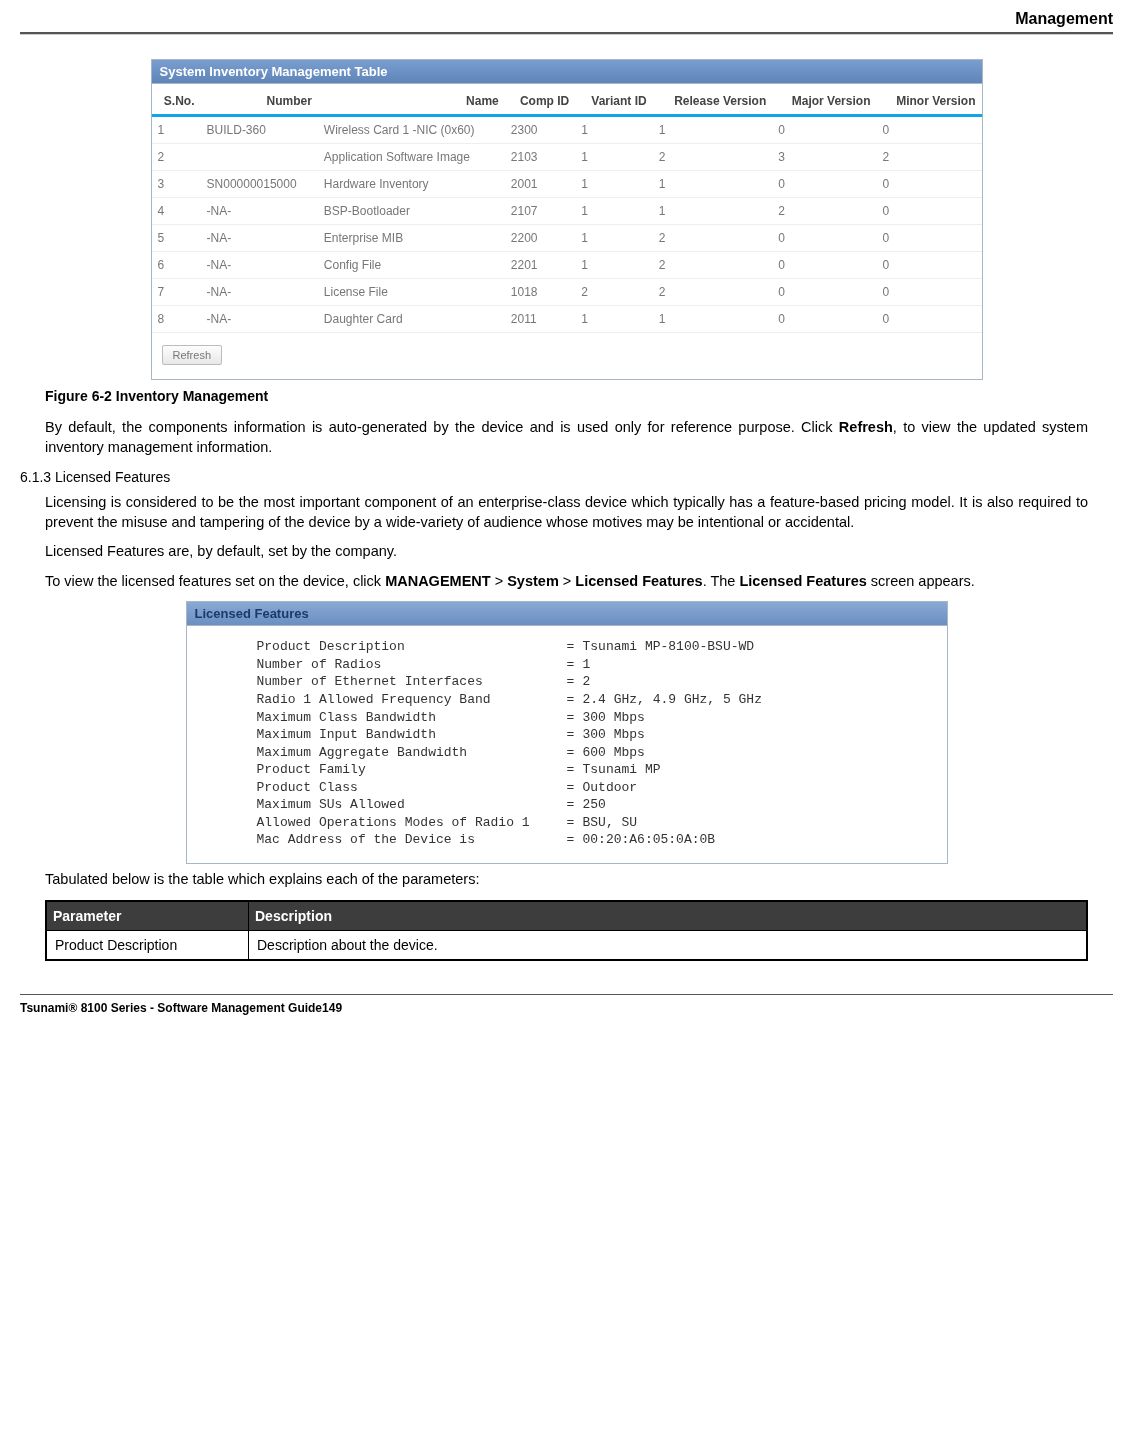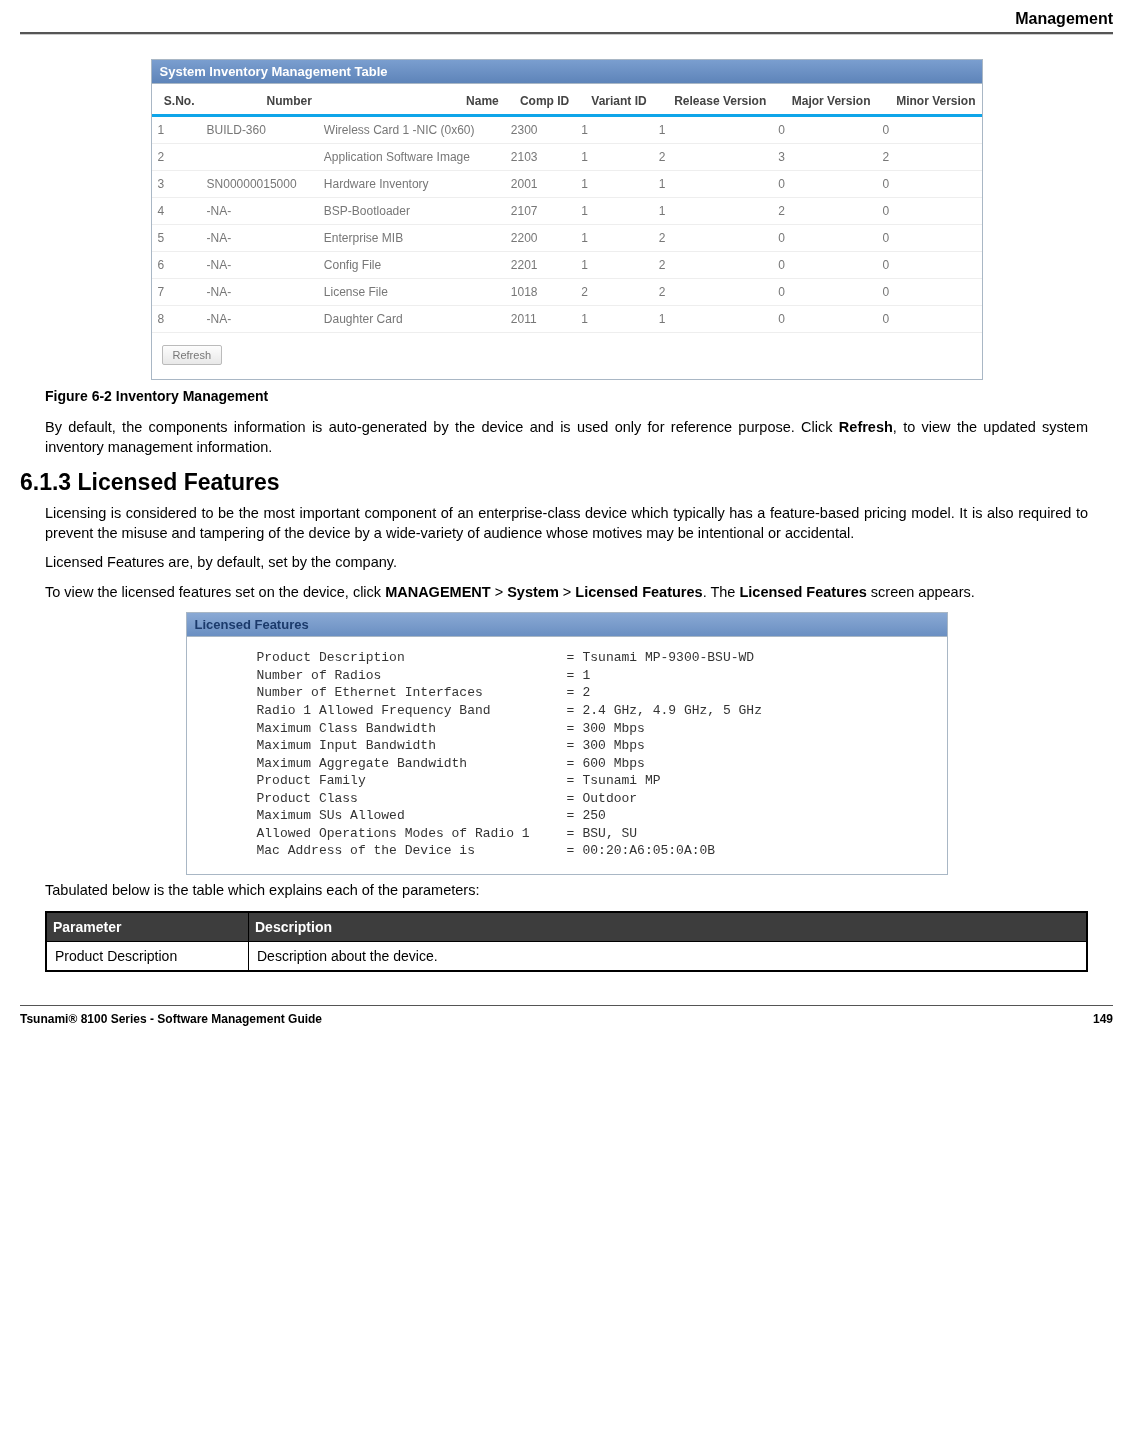--- a/index.html
+++ b/index.html
@@ -22,21 +22,21 @@
     box-shadow: 0 1px 0 #ccc;
     margin: 0 0 12px 0;
   }
   hr.bottom-rule {
     border: none;
     border-top: 1px solid #555;
     margin: 20px 0 6px 0;
   }
   .footer {
     display: flex;
-    justify-content: space-between;
+    justify-content: flex-start;
     font-size: 12px;
     font-weight: bold;
     padding-bottom: 10px;
   }
   .content {
     padding: 13px 25px;
   }
   
   .panel {
     border: 1px solid #a9b7c5;
@@ -89,22 +89,22 @@
     font-size: 14px;
     margin: 6px 0 14px 0;
   }
   .body-text {
     text-align: justify;
     font-size: 14.5px;
     line-height: 1.35;
     margin: 6px 0 10px 0;
   }
   h3.section {
-    font-size: 23px;
-    font-weight: bold;
+    font-size: 14px;
+    font-weight: normal;
     margin: 12px 0 8px -25px;
   }
   
   .lf-panel {
     border: 1px solid #a9b7c5;
     width: 760px;
     margin: 8px auto 6px auto;
     background: #fff;
   }
   .lf-title {
@@ -272,21 +272,21 @@
   <p class="body-text">
     <span>To view the licensed features set on the device, click </span><b>MANAGEMENT</b><span> &gt; </span><b>System</b><span> &gt; </span><b>Licensed Features</b><span>. The </span><b>Licensed Features</b><span> screen appears.</span>
   </p>
 
   <div class="lf-panel">
     <div class="lf-title">Licensed Features</div>
     <div class="lf-body" id="lf-body">
         <div class="lf-row">
           <span class="lf-label">Product Description</span>
           <span class="lf-eq">=</span>
-          <span> Tsunami MP-9300-BSU-WD</span>
+          <span> Tsunami MP-8100-BSU-WD</span>
         </div>
         <div class="lf-row">
           <span class="lf-label">Number of Radios</span>
           <span class="lf-eq">=</span>
           <span> 1</span>
         </div>
         <div class="lf-row">
           <span class="lf-label">Number of Ethernet Interfaces</span>
           <span class="lf-eq">=</span>
           <span> 2</span>

